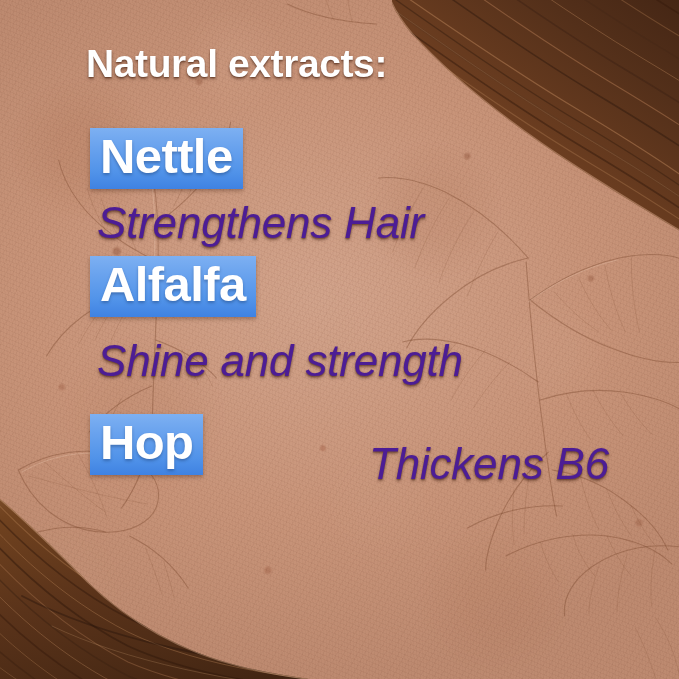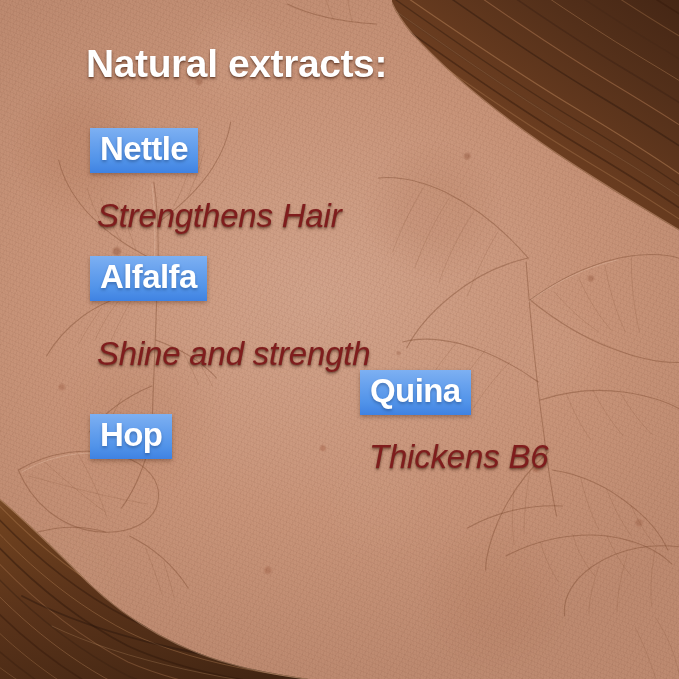--- a/index.html
+++ b/index.html
@@ -116,32 +116,32 @@
     white-space: nowrap;
   }
 
   .chip {
     position: absolute;
     display: inline-block;
     padding: 4px 10px 8px 10px;
     background: linear-gradient(180deg, #7db0f2 0%, #6aa3ee 30%, #5193e9 72%, #3f82e2 100%);
     box-shadow: 0 2px 4px rgba(60,26,12,.34);
     color: #ffffff;
-    font-size: 33px;
+    font-size: 49px;
     font-weight: 700;
     line-height: 1.0;
     letter-spacing: -.6px;
     white-space: nowrap;
     text-shadow: 0 2px 3px rgba(28,60,110,.42);
   }
 
   .desc {
     position: absolute;
-    color: #7f1d1d;
-    font-size: 33px;
+    color: #4c1d95;
+    font-size: 44px;
     font-style: italic;
     font-weight: 400;
     line-height: 1.22;
     letter-spacing: -.2px;
     text-shadow: 0 2px 3px rgba(60,26,12,.52), 0 1px 1px rgba(60,26,12,.32);
     white-space: pre-line;
   }
 
   
   #chip-nettle  { left: 90px;  top: 128px; }
@@ -313,17 +313,16 @@
     <div class="title">Natural extracts:</div>
 
     <div class="chip" id="chip-nettle">Nettle</div>
     <div class="desc" id="desc-nettle">Strengthens Hair</div>
 
     <div class="chip" id="chip-alfalfa">Alfalfa</div>
     <div class="desc" id="desc-alfalfa">Shine and strength</div>
 
     <div class="chip" id="chip-hop">Hop</div>
 
-    <div class="chip" id="chip-quina">Quina</div>
     <div class="desc" id="desc-quina">Thickens B6</div>
 
   </div>
 </div>
 
 </body></html>

